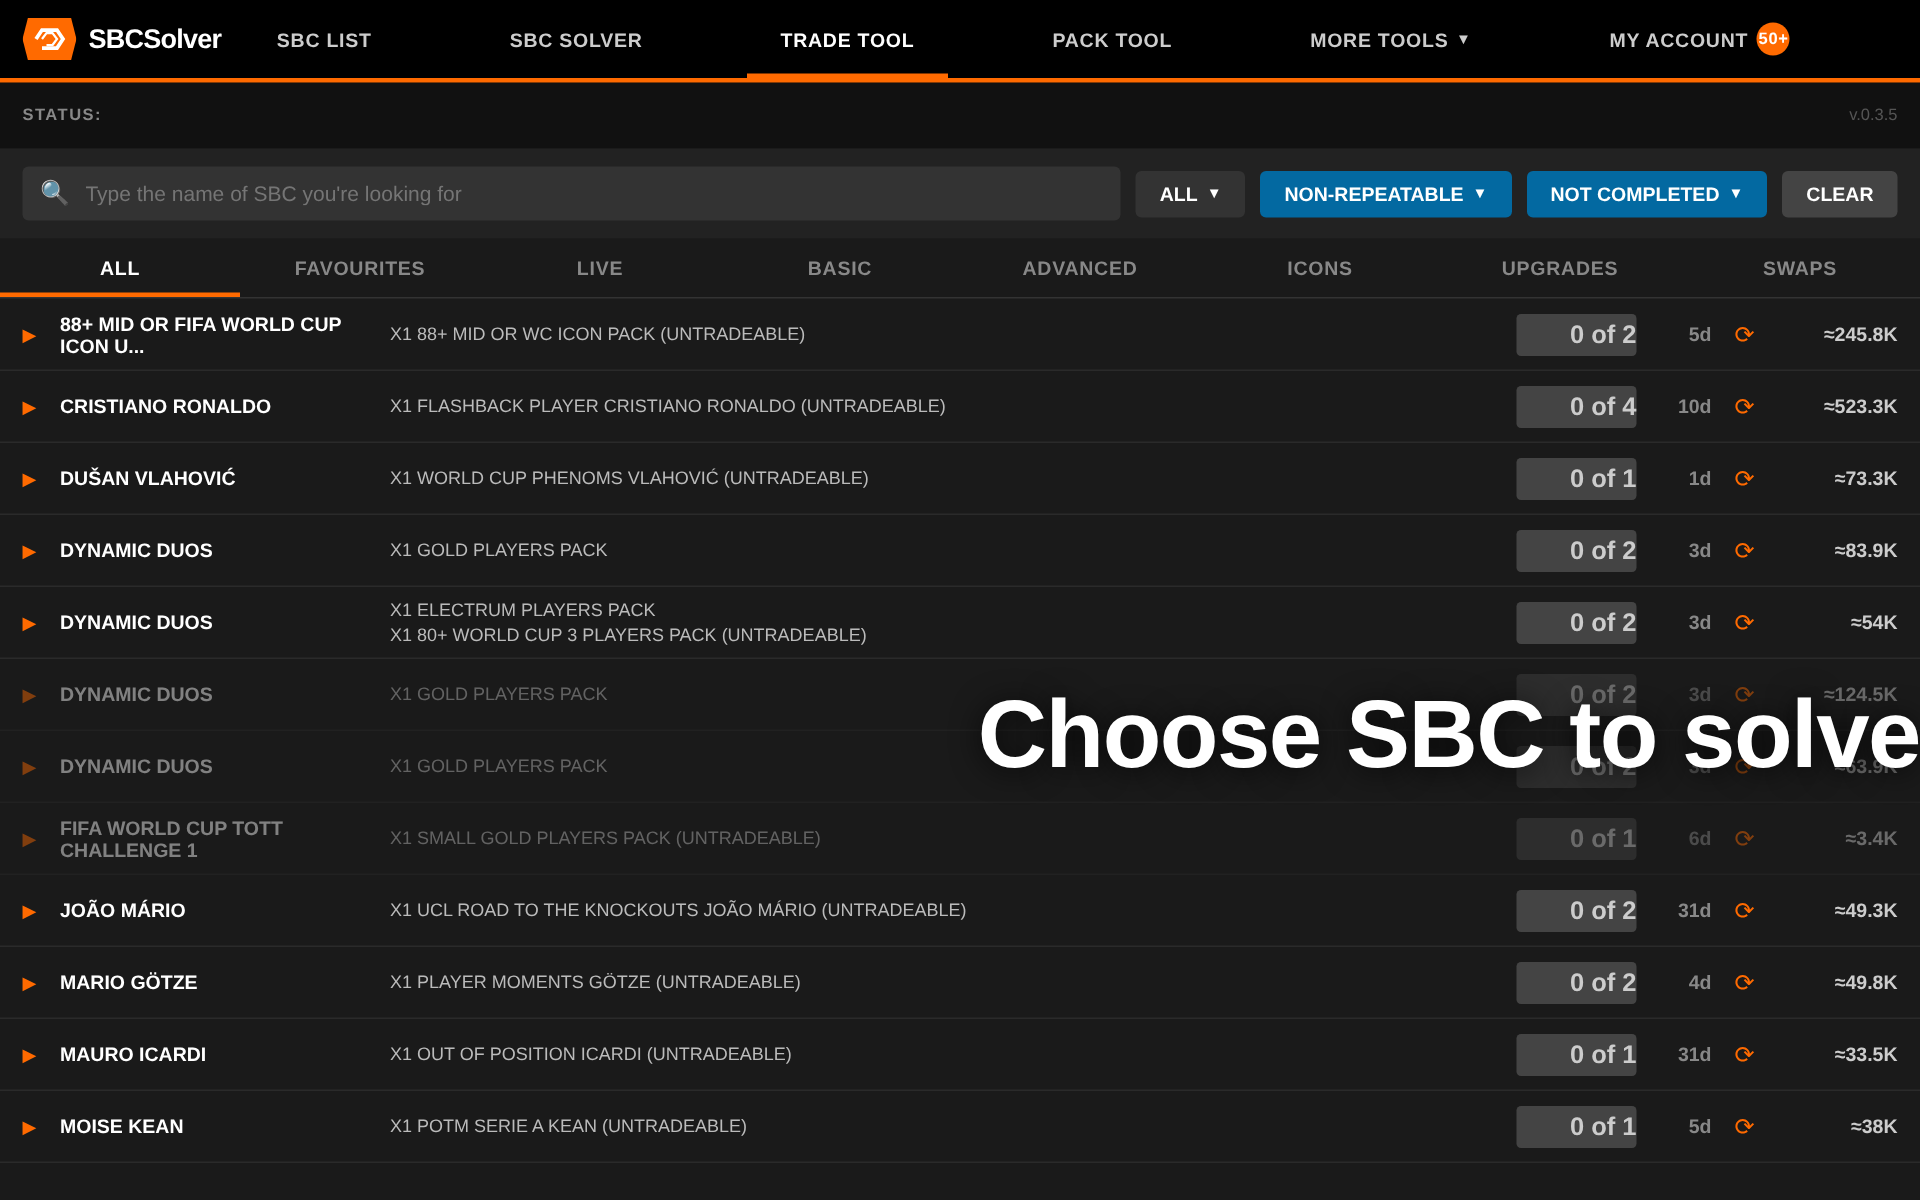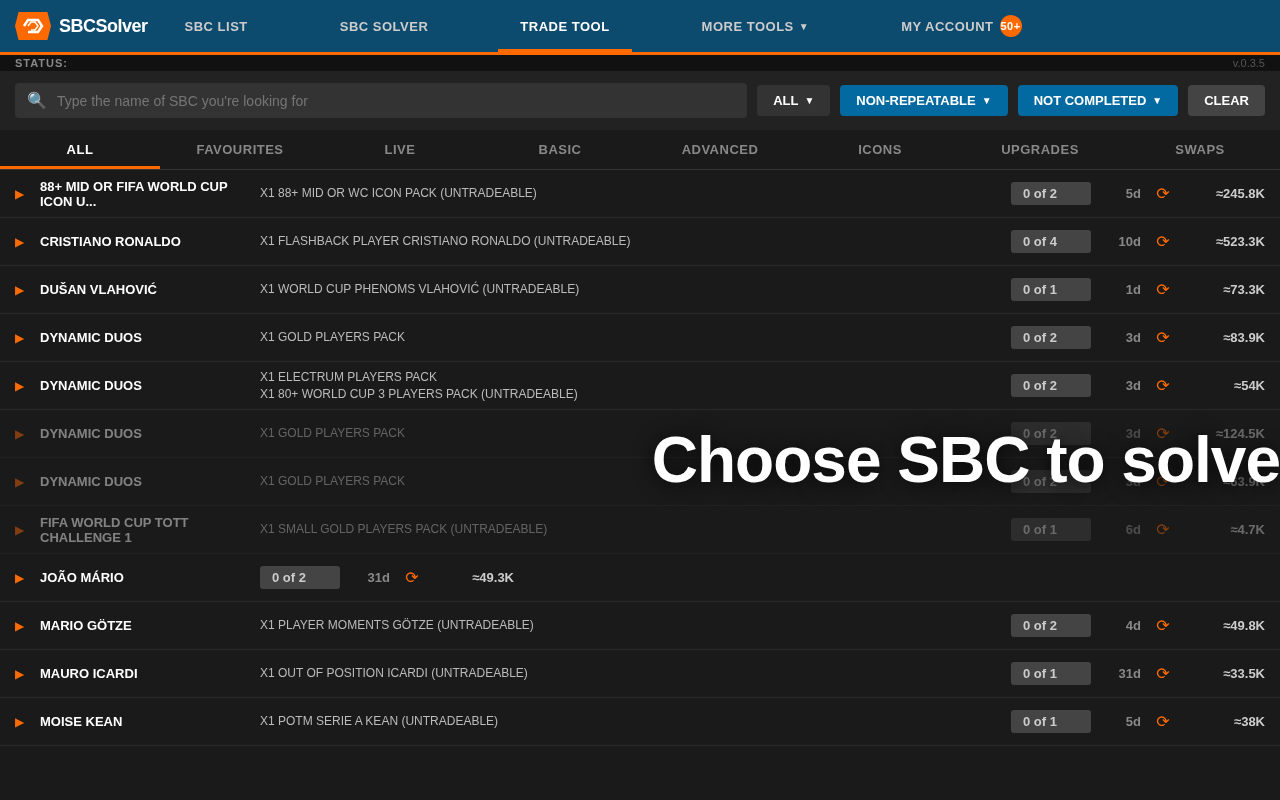--- a/index.html
+++ b/index.html
@@ -1,20 +1,20 @@
 <!DOCTYPE html>
 <html><head>
   <meta charset="utf-8">
   <style>
     * { box-sizing: border-box; margin: 0; padding: 0; }
     body { background: #1a1a1a; font-family: 'Arial', sans-serif; width: 1280px; height: 800px; overflow: hidden; color: #fff; }
 
     
     .top-nav {
-      background: #0c4a6e;
+      background: #000000;
       display: flex;
       align-items: center;
       height: 55px;
       border-bottom: 3px solid #ff6a00;
       position: relative;
     }
     .logo-area {
       display: flex;
       align-items: center;
       padding: 0 15px;
@@ -60,21 +60,21 @@
       font-weight: 900;
       display: flex; align-items: center; justify-content: center;
       margin-left: 6px;
     }
     .nav-arrow { margin-left: 5px; font-size: 10px; }
     .speed-item { color: #ff6a00; }
 
     
     .status-bar {
       background: #111;
-      height: 16px;
+      height: 44px;
       display: flex;
       align-items: center;
       padding: 0 15px;
       justify-content: space-between;
     }
     .status-label { color: #888; font-size: 11px; font-weight: 700; letter-spacing: 1px; }
     .version { color: #555; font-size: 11px; }
 
     
     .search-bar {
@@ -180,25 +180,25 @@
       color: #bbb;
       font-size: 12px;
       flex: 1;
       text-transform: uppercase;
       line-height: 1.4;
     }
     .row-progress {
       background: #444;
       border-radius: 3px;
       color: #ccc;
-      font-size: 13px;
-      font-weight: 700;
-      padding: 4px 12px;
+      font-size: 17px;
+      font-weight: 700;
+      padding: 4px 0;
       min-width: 80px;
-      text-align: left;
+      text-align: right;
       flex: 0 0 80px;
     }
     .row-time {
       color: #888;
       font-size: 13px;
       font-weight: 700;
       min-width: 50px;
       text-align: right;
       flex: 0 0 50px;
     }
@@ -251,20 +251,23 @@
   </div>
   <div class="nav-items">
     <div class="nav-item">
       <span>SBC LIST</span>
     </div>
     <div class="nav-item">
       <span>SBC SOLVER</span>
     </div>
     <div class="nav-item active nav-item-trade">
       <span>TRADE TOOL</span>
+    </div>
+    <div class="nav-item">
+      <span>PACK TOOL</span>
     </div>
     <div class="nav-item">
       <span>MORE TOOLS</span>
       <span class="nav-arrow">▼</span>
     </div>
     <div class="nav-item">
       <span>MY ACCOUNT</span>
       <span class="nav-badge">50+</span>
     </div>
   </div>
@@ -391,25 +394,28 @@
   </div>
       <div class="sbc-row dimmed">
     <span class="row-arrow">▶</span>
     <span class="row-name">FIFA WORLD CUP TOTT CHALLENGE 1</span>
     <span class="row-reward">
           <span style="display:block">X1 SMALL GOLD PLAYERS PACK (UNTRADEABLE)</span>
         </span>
     <span class="row-progress">0 of 1</span>
     <span class="row-time">6d</span>
     <span class="row-refresh">⟳</span>
-    <span class="row-cost">≈4.7K</span>
+    <span class="row-cost">≈3.4K</span>
   </div>
       <div class="sbc-row">
     <span class="row-arrow">▶</span>
     <span class="row-name">JOÃO MÁRIO</span>
+    <span class="row-reward">
+          <span style="display:block">X1 UCL ROAD TO THE KNOCKOUTS JOÃO MÁRIO (UNTRADEABLE)</span>
+        </span>
     <span class="row-progress">0 of 2</span>
     <span class="row-time">31d</span>
     <span class="row-refresh">⟳</span>
     <span class="row-cost">≈49.3K</span>
   </div>
       <div class="sbc-row">
     <span class="row-arrow">▶</span>
     <span class="row-name">MARIO GÖTZE</span>
     <span class="row-reward">
           <span style="display:block">X1 PLAYER MOMENTS GÖTZE (UNTRADEABLE)</span>

